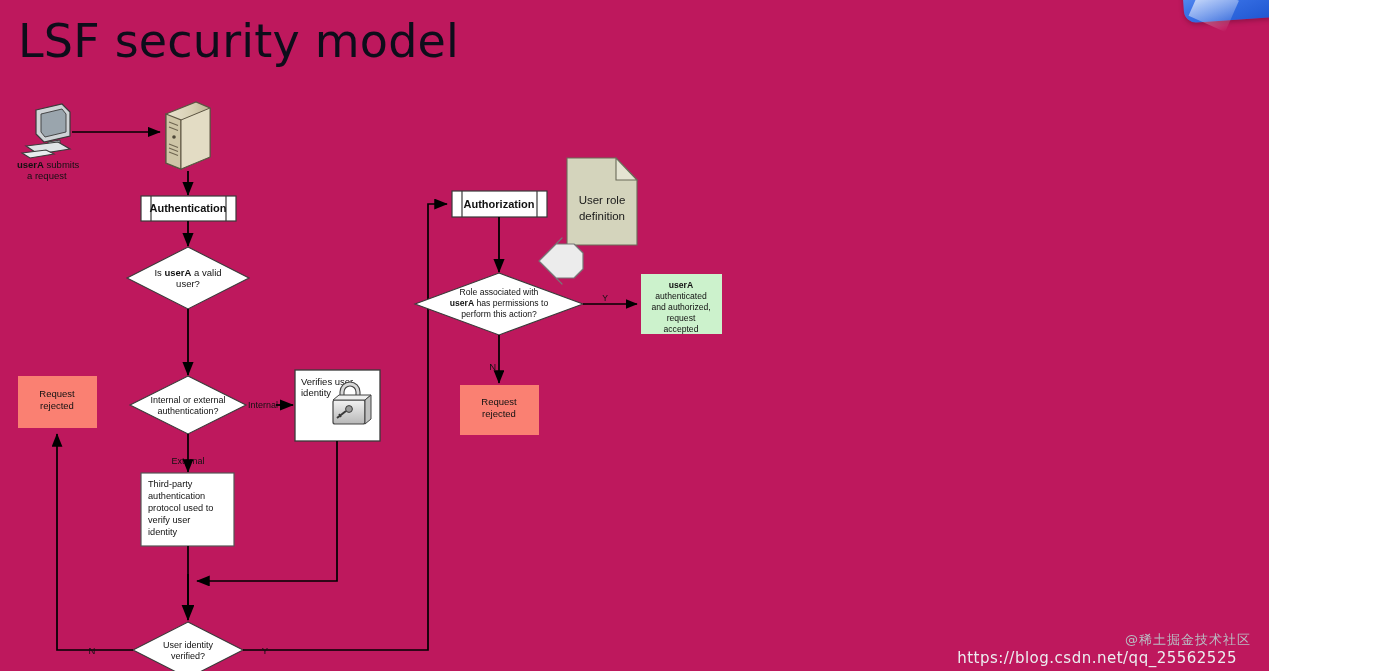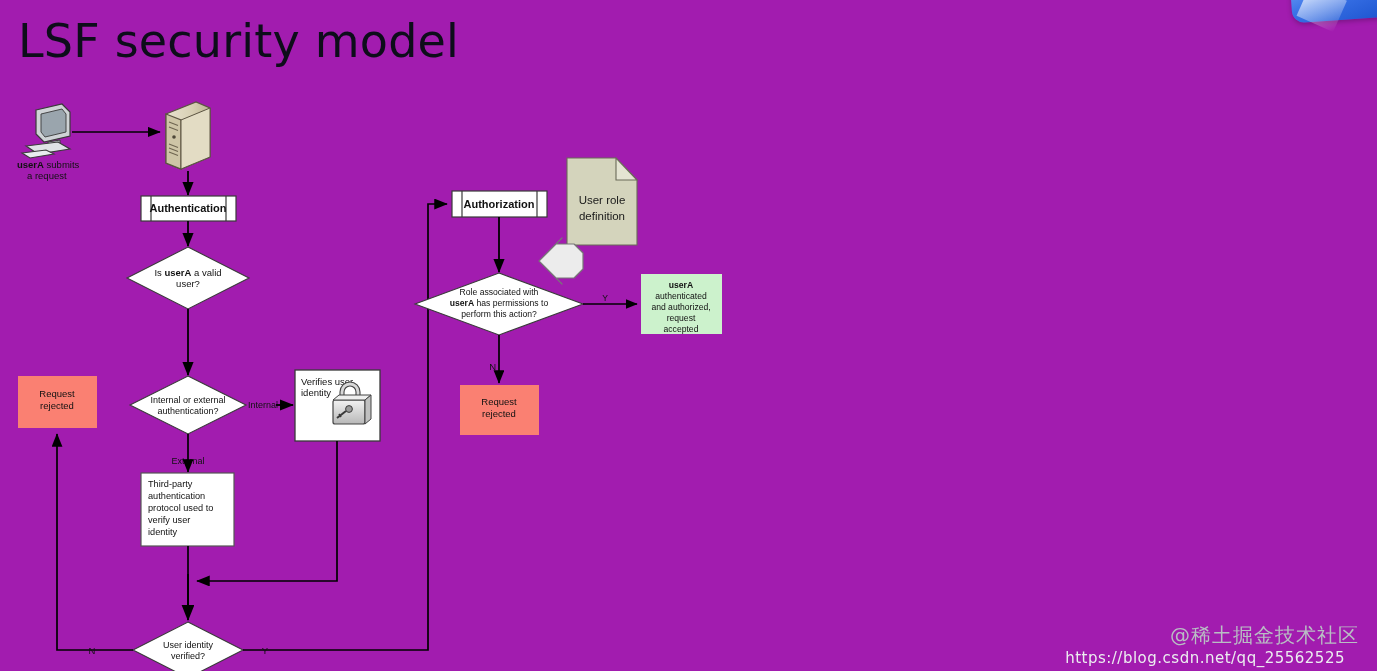--- a/index.html
+++ b/index.html
@@ -6,23 +6,23 @@
     margin: 0;
     padding: 0;
     background: #ffffff;
   }
   body {
     font-family: "Liberation Sans", sans-serif;
     color: #000;
   }
   #slide {
     position: relative;
-    width: 1377px;
+    width: 1269px;
     height: 671px;
-    background: #a21caf;
+    background: #be185d;
     overflow: hidden;
   }
   #slide-title {
     position: absolute;
     left: 18px;
     top: 14px;
     font-size: 46px;
     font-weight: 400;
     letter-spacing: 0.2px;
     color: #0d0d1a;
@@ -57,21 +57,21 @@
     width: 40px;
     height: 34px;
     background: linear-gradient(135deg, rgba(255,255,255,0.85), rgba(255,255,255,0));
     transform: rotate(28deg);
   }
 
   #watermark {
     position: absolute;
     right: 18px;
     bottom: 22px;
-    font-size: 20px;
+    font-size: 13px;
     color: #b9bec4;
     font-family: "DejaVu Sans", sans-serif;
     white-space: nowrap;
     letter-spacing: 1px;
   }
   #watermark-url {
     position: absolute;
     right: 32px;
     bottom: 4px;
     font-size: 15px;

